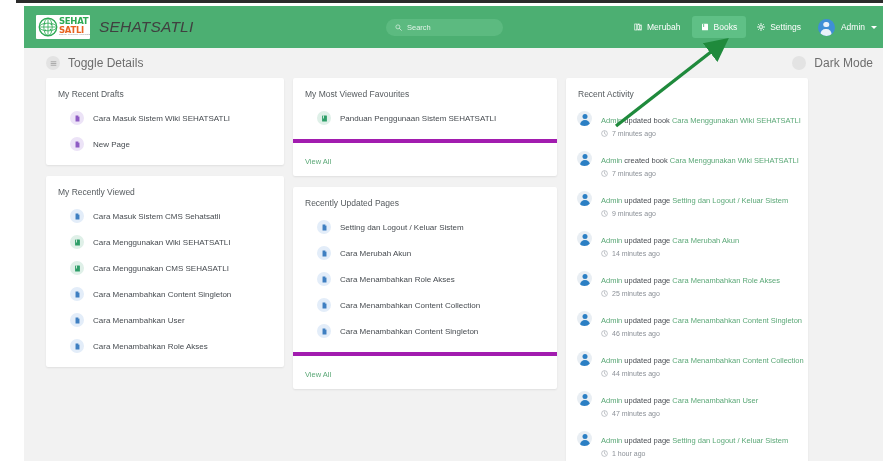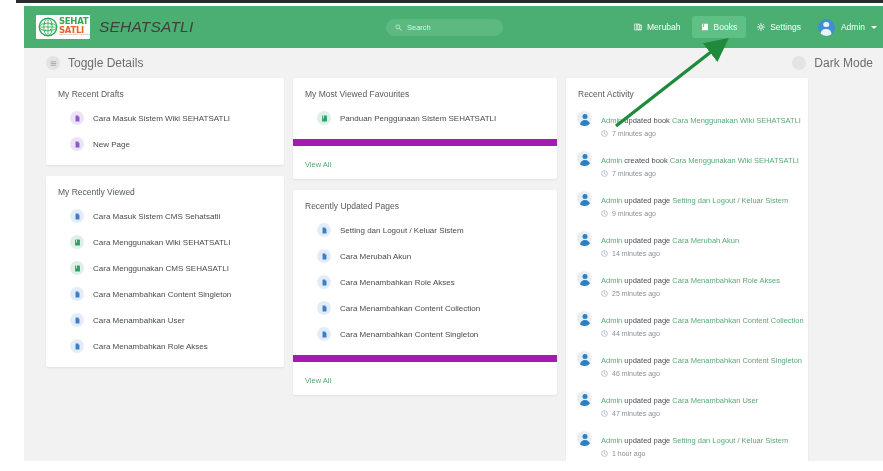--- a/index.html
+++ b/index.html
@@ -151,21 +151,21 @@
   .ic-circle {
     width: 14px; height: 14px; border-radius: 50%;
     flex: 0 0 14px; display: flex; align-items: center; justify-content: center;
   }
   .ic-purple { background: #ece3f7; }
   .ic-blue   { background: #e3edf9; }
   .ic-green  { background: #dff0e8; }
   .ic-glyph { width: 7px; height: 7px; }
 
   .card-foot {
-    border-top: 7px solid #a21caf;
+    border-top: 4px solid #a21caf;
     padding: 7px 12px 8px 12px;
   }
   .view-all { font-size: 7.5px; color: #5ba877; cursor: pointer; }
 
   
   .act-card { padding-bottom: 9px; }
   .act-row { display: flex; gap: 9px; padding: 6px 11px 6px 11px; }
   .act-avatar {
     width: 15px; height: 15px; border-radius: 50%;
     background: #e9eef3; position: relative; overflow: hidden;
@@ -508,36 +508,36 @@
                 <span class="act-text"><span class="act-line1"><span class="act-user">Admin</span> <span class="act-verb">updated page</span> <span class="act-target">Cara Menambahkan Role Akses</span></span><span class="act-line2">
                     <svg class="clock-ic" viewBox="0 0 16 16">
                       <circle cx="8" cy="8" r="6.6" fill="none" stroke="#9aa0a7" stroke-width="1.4"></circle>
                       <path d="M8 4.2 V8.2 L10.6 9.8" fill="none" stroke="#9aa0a7" stroke-width="1.4" stroke-linecap="round"></path>
                     </svg>
                     <span>25 minutes ago</span>
                   </span></span>
               </div>
               <div class="act-row">
                 <span class="act-avatar"></span>
+                <span class="act-text"><span class="act-line1"><span class="act-user">Admin</span> <span class="act-verb">updated page</span> <span class="act-target">Cara Menambahkan Content Singleton</span></span><span class="act-line2">
+                    <svg class="clock-ic" viewBox="0 0 16 16">
+                      <circle cx="8" cy="8" r="6.6" fill="none" stroke="#9aa0a7" stroke-width="1.4"></circle>
+                      <path d="M8 4.2 V8.2 L10.6 9.8" fill="none" stroke="#9aa0a7" stroke-width="1.4" stroke-linecap="round"></path>
+                    </svg>
+                    <span>46 minutes ago</span>
+                  </span></span>
+              </div>
+              <div class="act-row">
+                <span class="act-avatar"></span>
                 <span class="act-text"><span class="act-line1"><span class="act-user">Admin</span> <span class="act-verb">updated page</span> <span class="act-target">Cara Menambahkan Content Collection</span></span><span class="act-line2">
                     <svg class="clock-ic" viewBox="0 0 16 16">
                       <circle cx="8" cy="8" r="6.6" fill="none" stroke="#9aa0a7" stroke-width="1.4"></circle>
                       <path d="M8 4.2 V8.2 L10.6 9.8" fill="none" stroke="#9aa0a7" stroke-width="1.4" stroke-linecap="round"></path>
                     </svg>
                     <span>44 minutes ago</span>
-                  </span></span>
-              </div>
-              <div class="act-row">
-                <span class="act-avatar"></span>
-                <span class="act-text"><span class="act-line1"><span class="act-user">Admin</span> <span class="act-verb">updated page</span> <span class="act-target">Cara Menambahkan Content Singleton</span></span><span class="act-line2">
-                    <svg class="clock-ic" viewBox="0 0 16 16">
-                      <circle cx="8" cy="8" r="6.6" fill="none" stroke="#9aa0a7" stroke-width="1.4"></circle>
-                      <path d="M8 4.2 V8.2 L10.6 9.8" fill="none" stroke="#9aa0a7" stroke-width="1.4" stroke-linecap="round"></path>
-                    </svg>
-                    <span>46 minutes ago</span>
                   </span></span>
               </div>
               <div class="act-row">
                 <span class="act-avatar"></span>
                 <span class="act-text"><span class="act-line1"><span class="act-user">Admin</span> <span class="act-verb">updated page</span> <span class="act-target">Cara Menambahkan User</span></span><span class="act-line2">
                     <svg class="clock-ic" viewBox="0 0 16 16">
                       <circle cx="8" cy="8" r="6.6" fill="none" stroke="#9aa0a7" stroke-width="1.4"></circle>
                       <path d="M8 4.2 V8.2 L10.6 9.8" fill="none" stroke="#9aa0a7" stroke-width="1.4" stroke-linecap="round"></path>
                     </svg>
                     <span>47 minutes ago</span>

